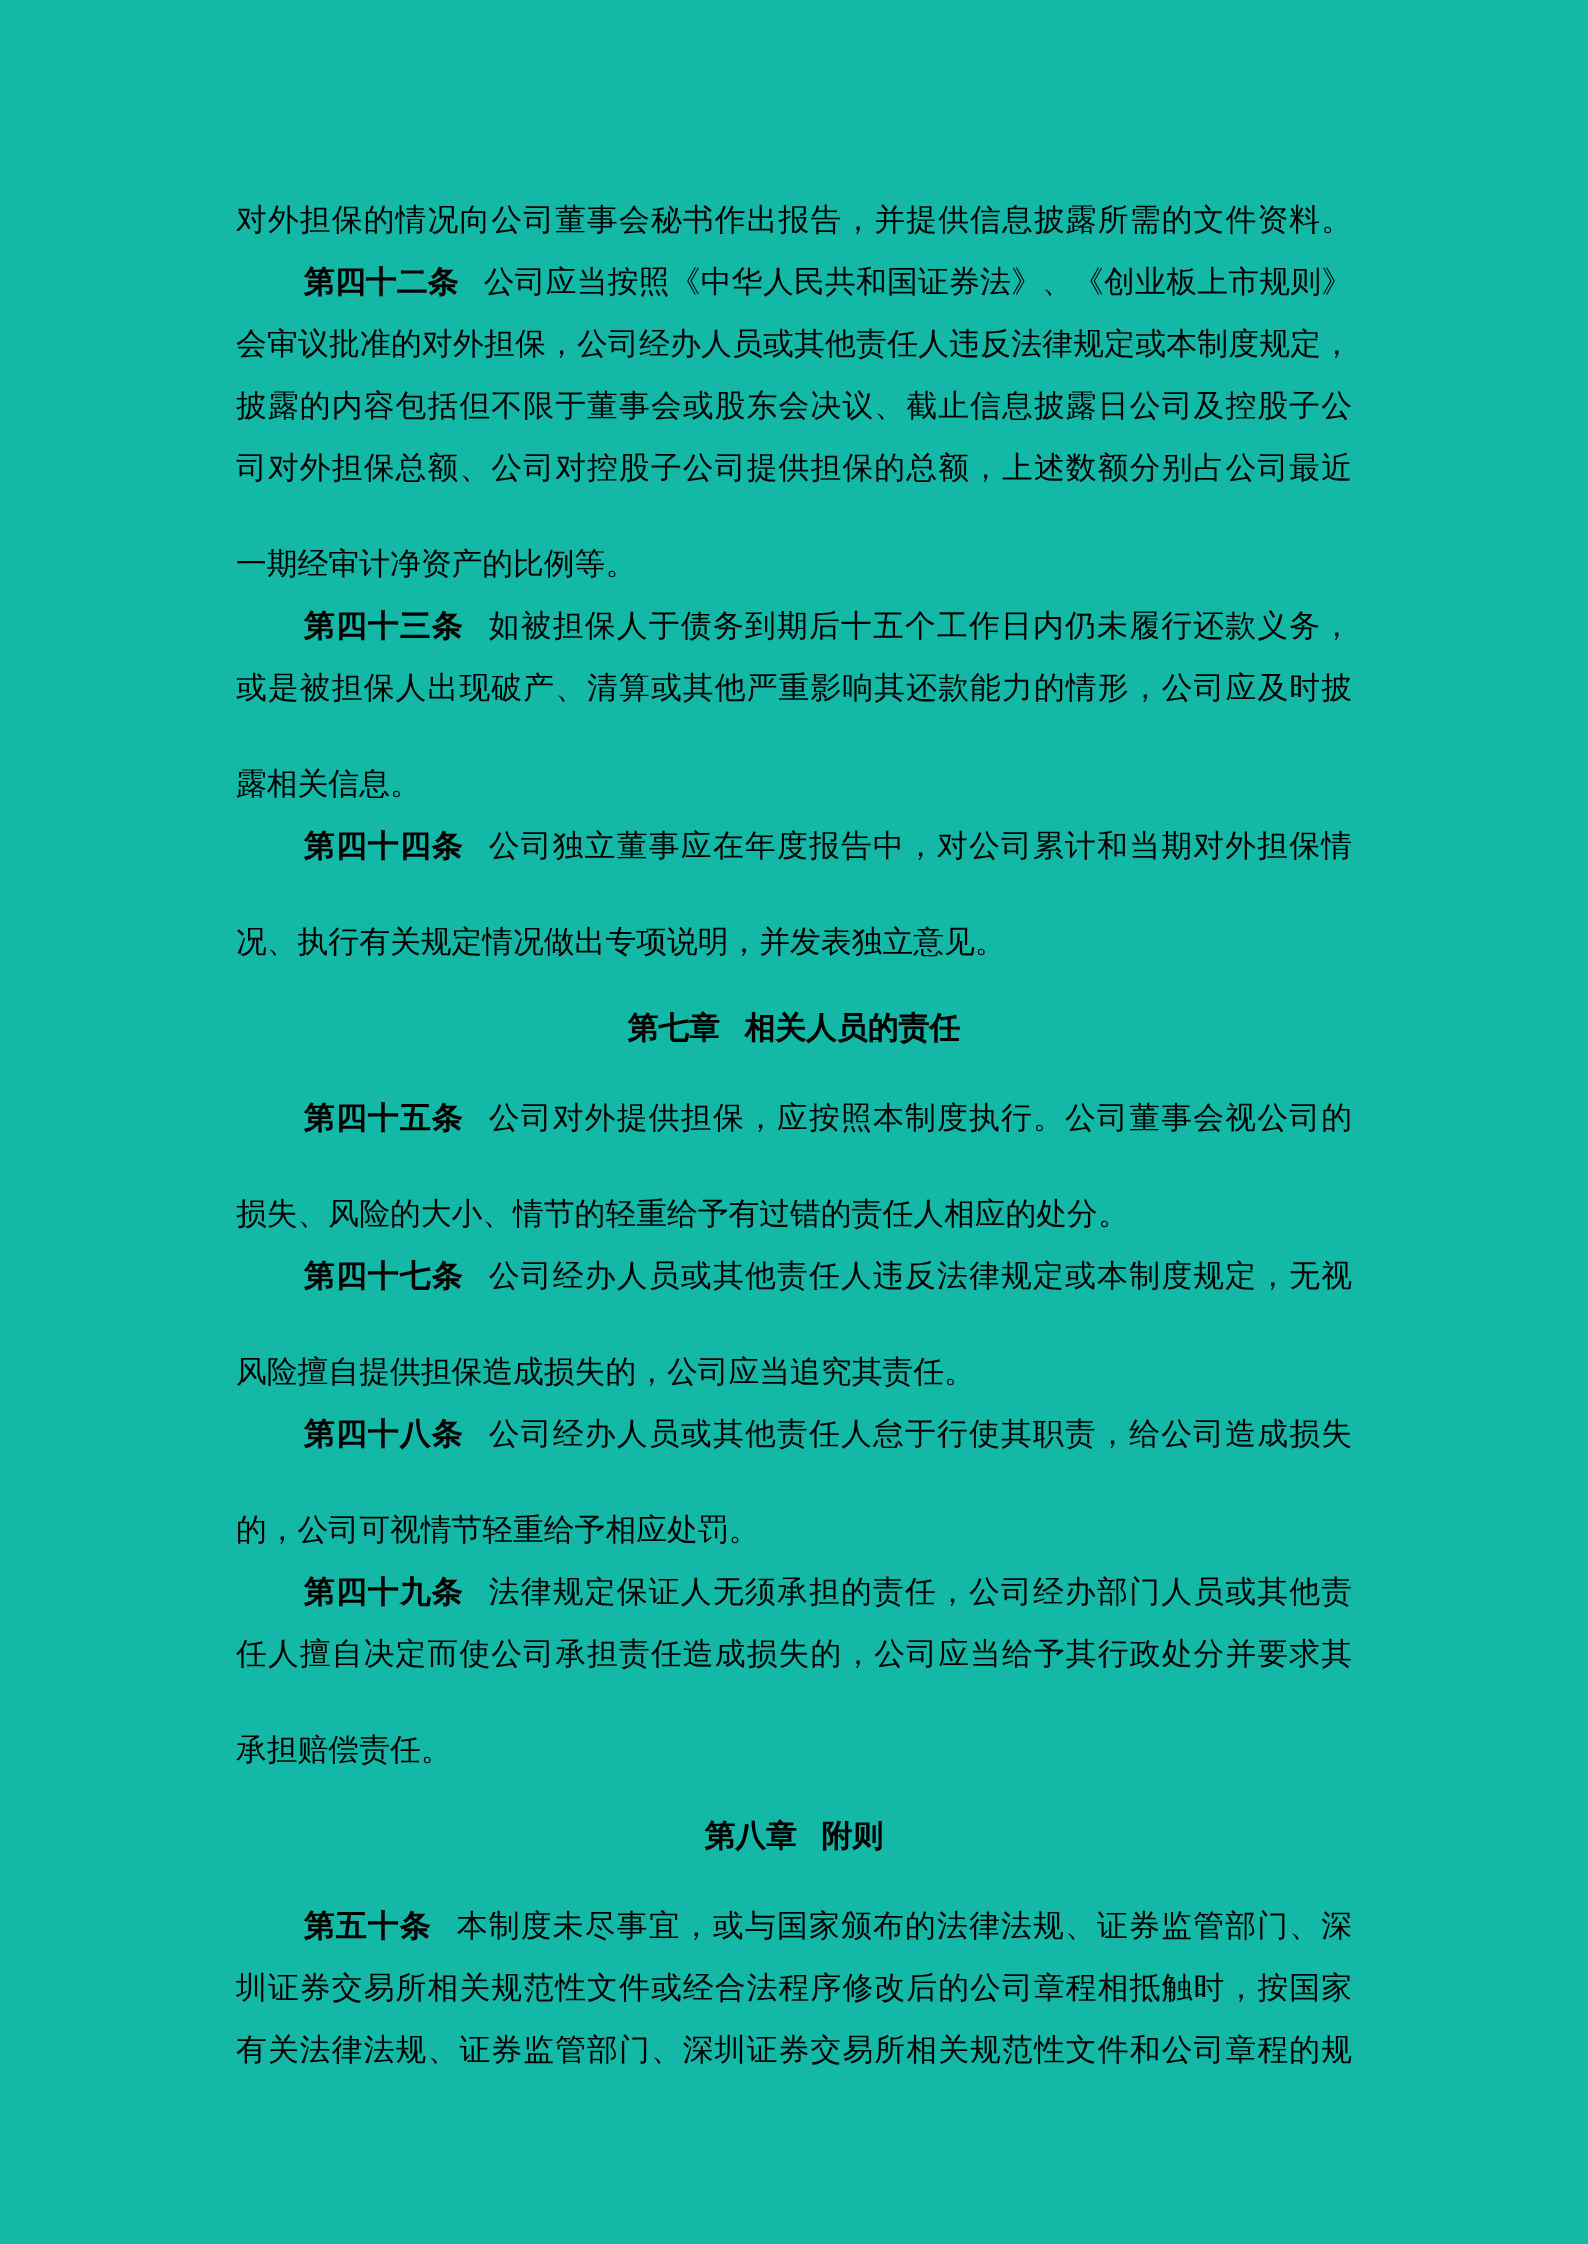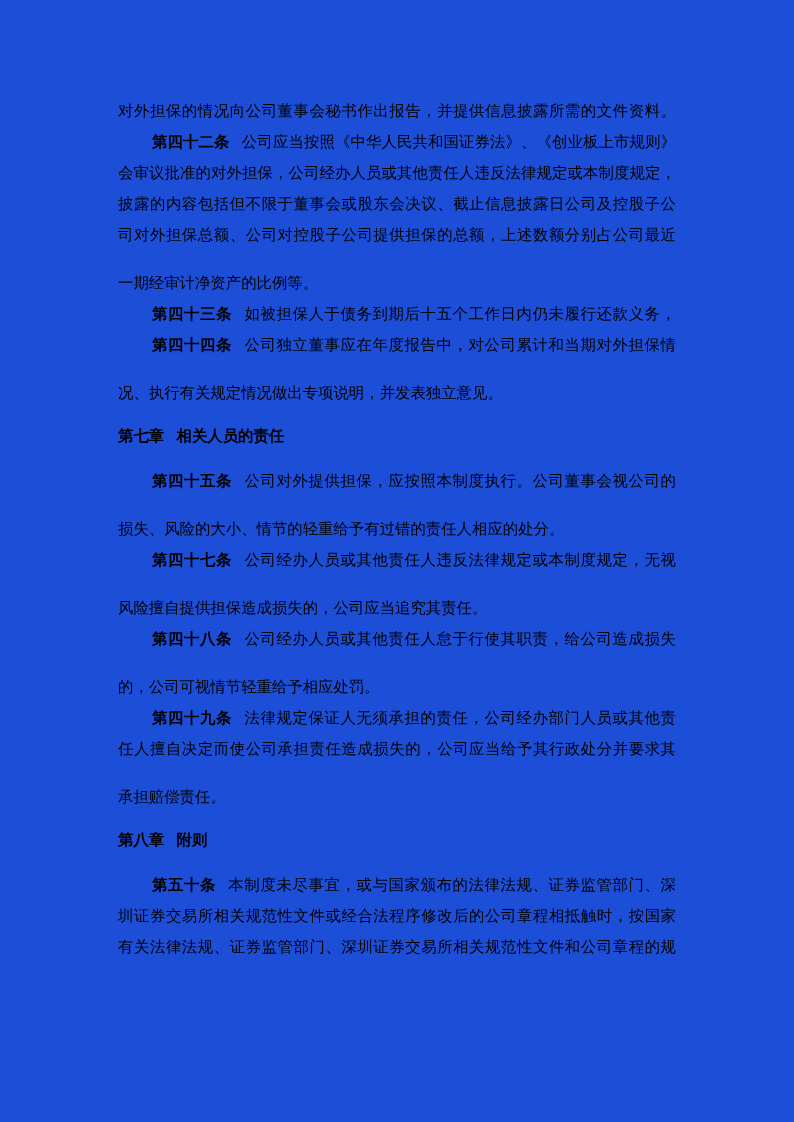--- a/index.html
+++ b/index.html
@@ -1,21 +1,21 @@
 <!DOCTYPE html>
 <html lang="zh"><head>
 <meta charset="utf-8">
 <style>
   html, body { margin: 0; padding: 0; background: #ffffff; }
   .page {
     position: relative;
     width: 794px;
     height: 1122px;
     margin: 0 auto;
-    background: #1d4ed8;
+    background: #14b8a6;
     box-sizing: border-box;
     padding: 95px 118px 0 118px;
     font-family: "Liberation Serif", "DejaVu Serif", serif;
     font-size: 15.4px;
     color: #000000;
     overflow: hidden;
   }
   .para { margin: 0; }
   .line {
     line-height: 31px;
@@ -25,20 +25,21 @@
     white-space: nowrap;
     overflow: hidden;
   }
   .line.last { text-align-last: auto; margin-top: 17px; }
   .line.first { padding-left: 34px; font-family: Liberation Serif, serif; }
   .art-num { font-weight: bold; margin-right: 0.8em; }
   .chapter {
     margin: 12px 0 14px 0;
     line-height: 31px;
     height: 31px;
+    text-align: center;
     font-weight: bold;
   }
   .chapter-num { margin-right: 0.8em; }
 </style>
 </head>
 <body>
 
 <div class="page">
 
   <div class="para">
@@ -48,20 +49,22 @@
   <div class="para">
     <div class="line first"><b class="art-num">第四十二条</b><span>公司应当按照《中华人民共和国证券法》、《创业板上市规则》</span></div>
     <div class="line">会审议批准的对外担保，公司经办人员或其他责任人违反法律规定或本制度规定，</div>
     <div class="line">披露的内容包括但不限于董事会或股东会决议、截止信息披露日公司及控股子公</div>
     <div class="line">司对外担保总额、公司对控股子公司提供担保的总额，上述数额分别占公司最近</div>
     <div class="line last">一期经审计净资产的比例等。</div>
   </div>
 
   <div class="para">
     <div class="line first"><b class="art-num">第四十三条</b><span>如被担保人于债务到期后十五个工作日内仍未履行还款义务，</span></div>
+    <div class="line">或是被担保人出现破产、清算或其他严重影响其还款能力的情形，公司应及时披</div>
+    <div class="line last">露相关信息。</div>
   </div>
 
   <div class="para">
     <div class="line first"><b class="art-num">第四十四条</b><span>公司独立董事应在年度报告中，对公司累计和当期对外担保情</span></div>
     <div class="line last">况、执行有关规定情况做出专项说明，并发表独立意见。</div>
   </div>
 
   <div class="chapter"><span class="chapter-num">第七章</span><span>相关人员的责任</span></div>
 
   <div class="para">

